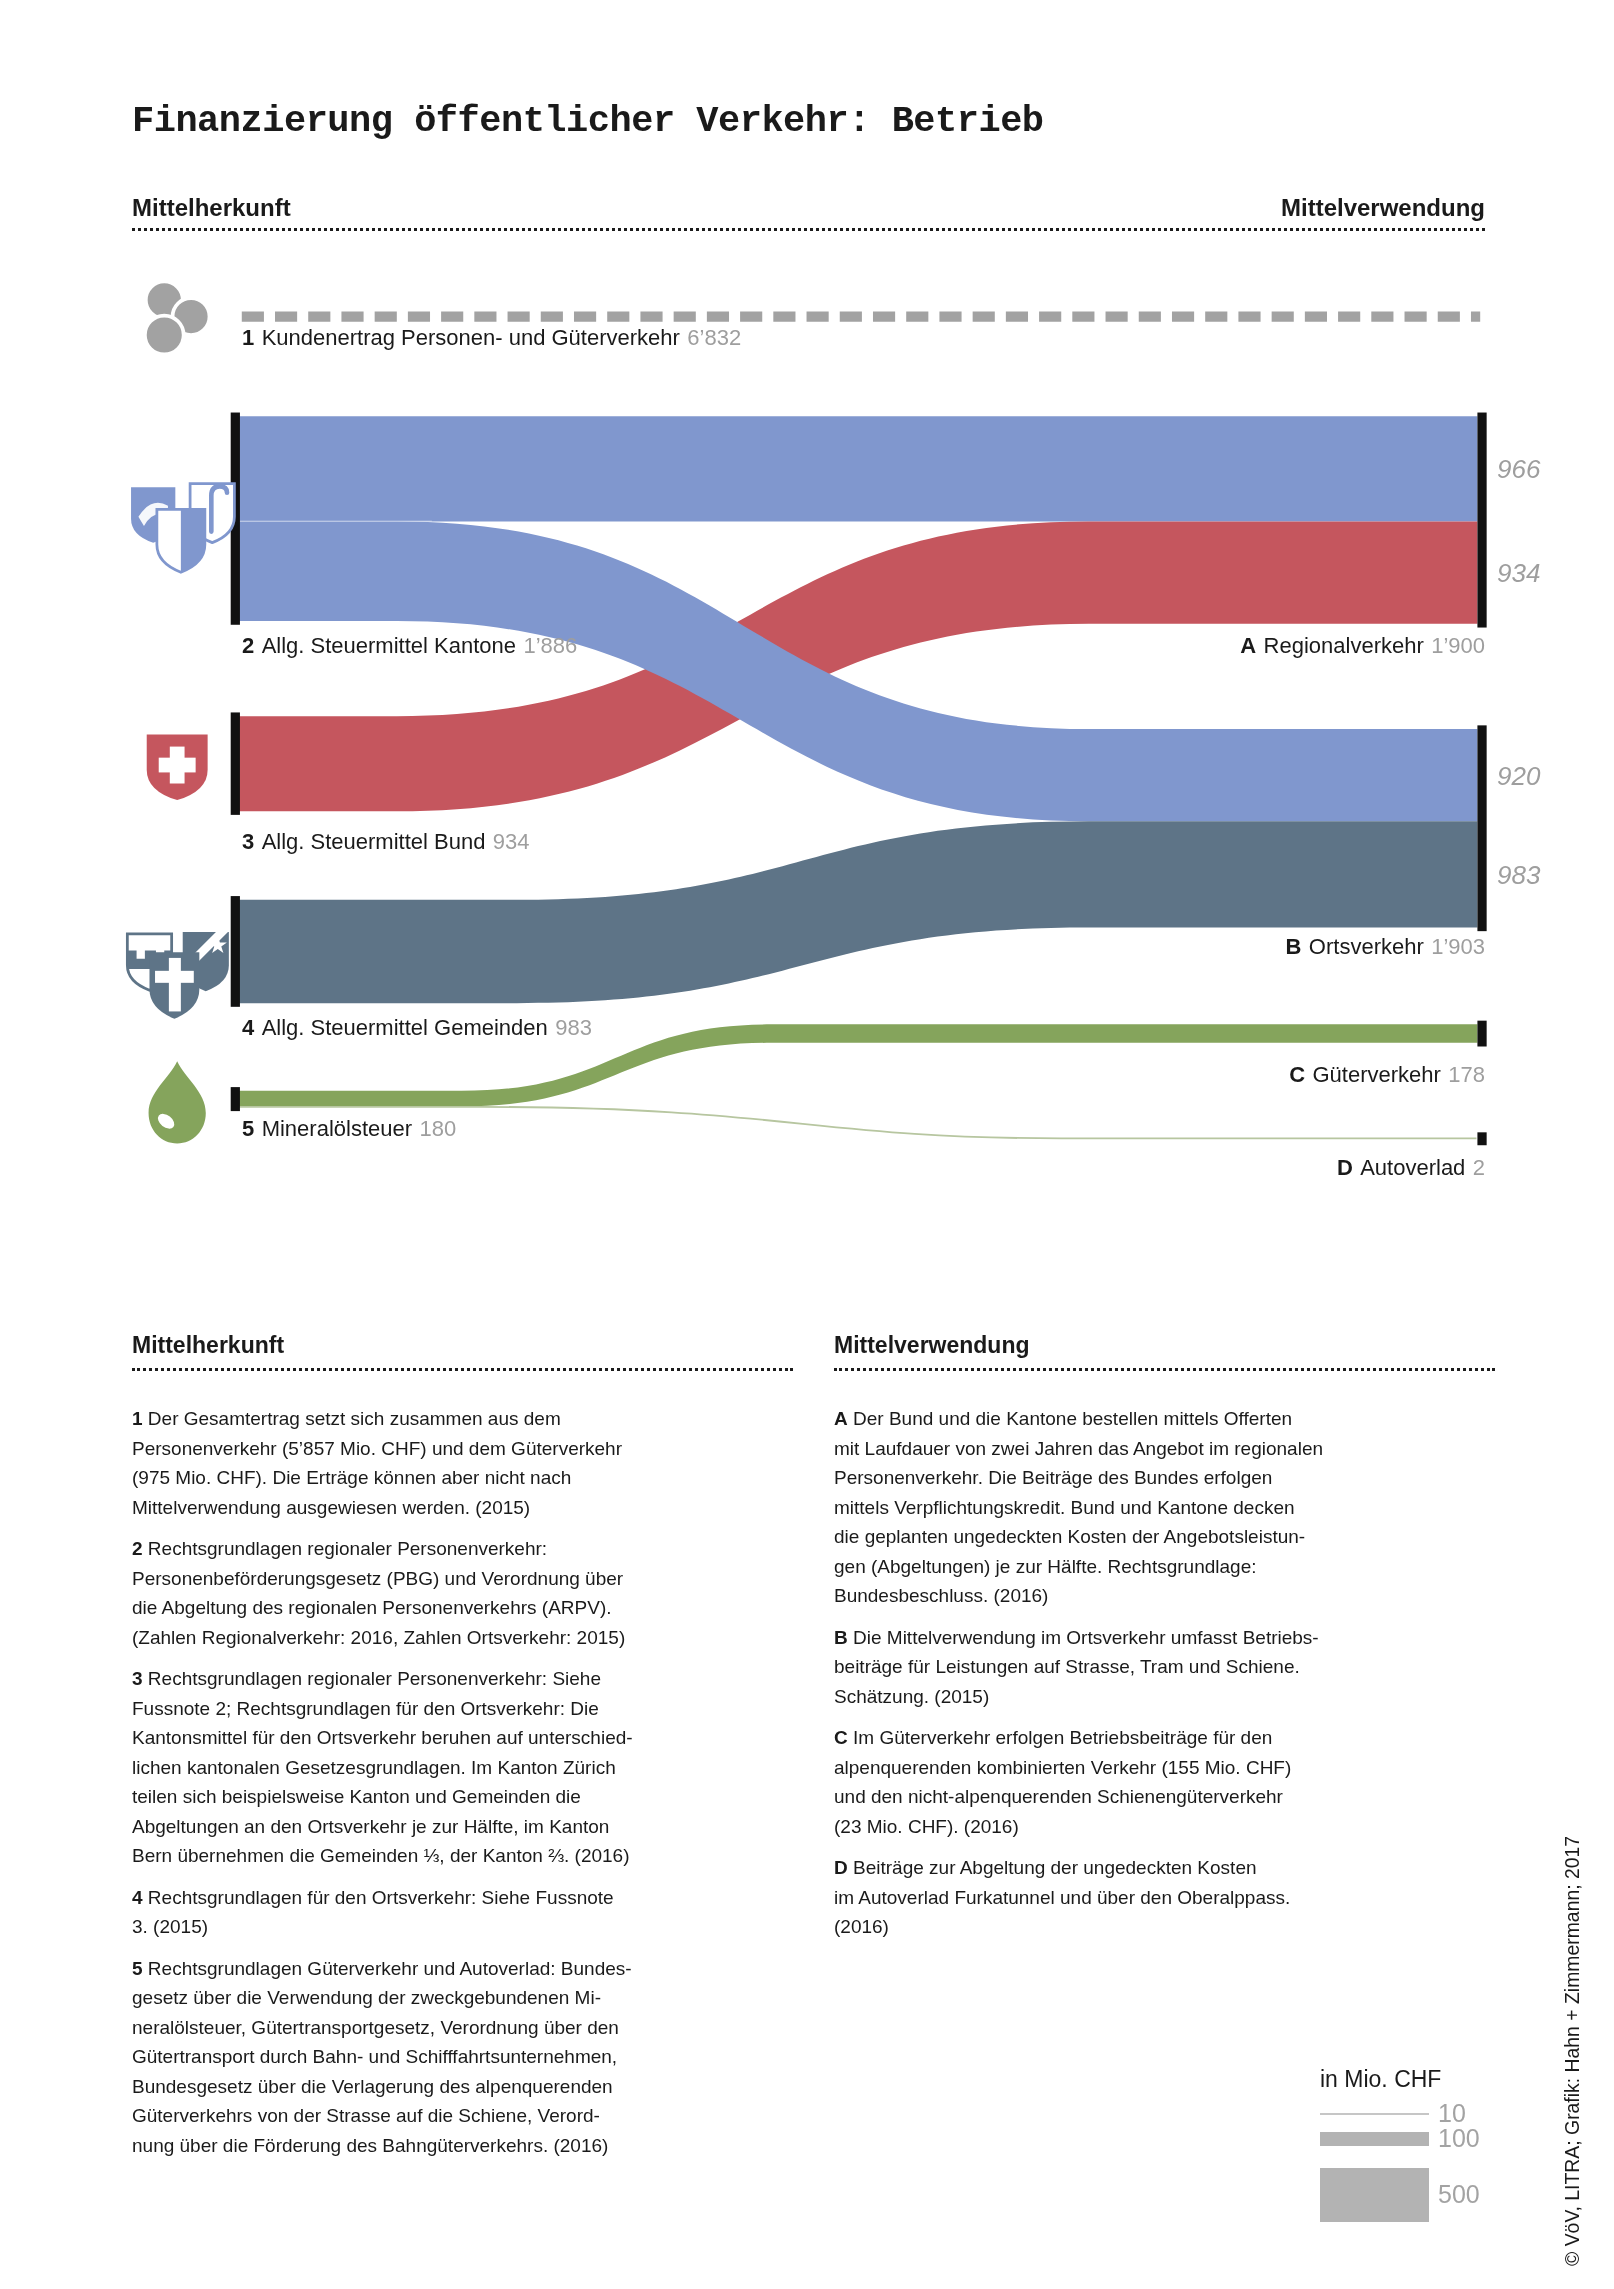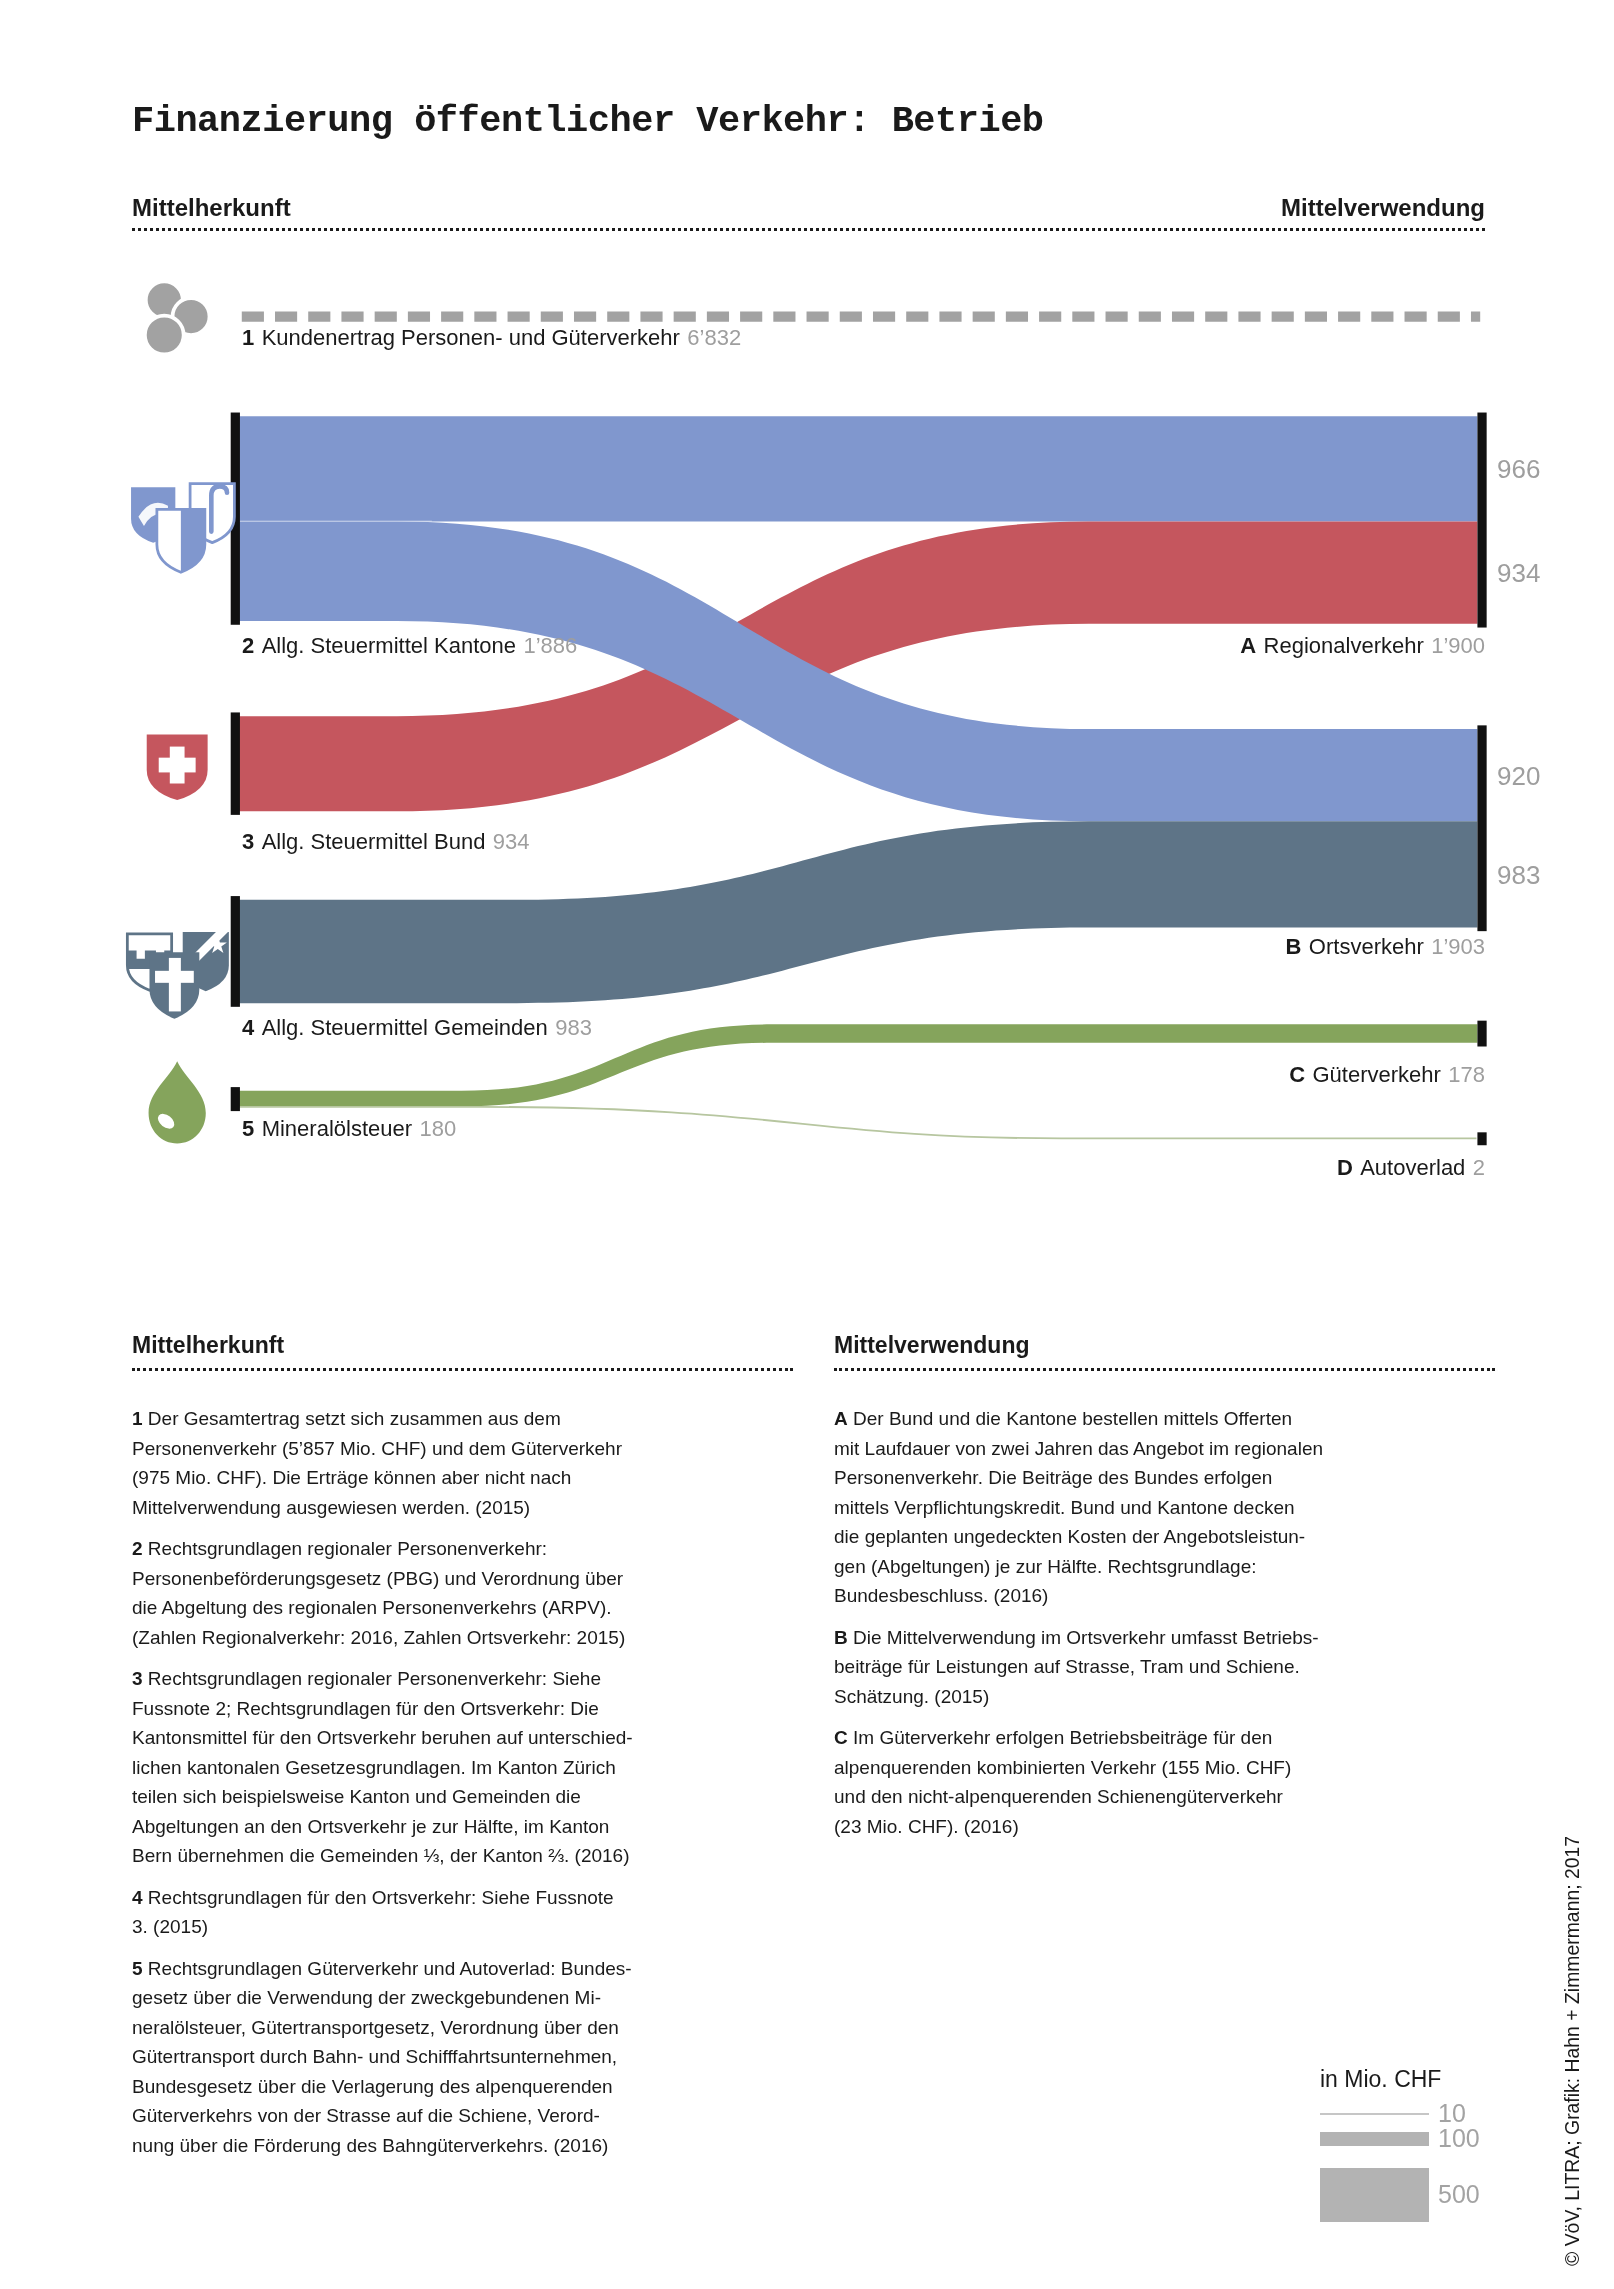--- a/index.html
+++ b/index.html
@@ -14,21 +14,21 @@
   .col-header.right{right:129px; text-align:right;}
   .dotline{height:0; border-top:3.7px dotted #1c1c1c;}
   .dotline.top{left:132px; top:228px; width:1353px;}
   svg.sankey{left:0; top:0;}
   .flow-label{font-size:22px; line-height:28px; white-space:nowrap;}
   .flow-label b{font-weight:bold;}
   .flow-label .lt{margin-left:7.4px;}
   .flow-label .val{margin-left:7.4px; color:#9e9e9e;}
   .src{left:242px;}
   .tgt{right:129px; text-align:right;}
-  .seg-val{left:1497px; font-size:26px; line-height:28px; color:#9e9e9e;}
+  .seg-val{left:1497px; font-size:26px; line-height:28px; color:#9e9e9e;font-style:italic;}
   
   .fncol{width:661px; top:1331px;}
   .fncol.left{left:132px;}
   .fncol.right{left:834px;}
   .fncol h3{margin:0; font-size:23px; line-height:28px; font-weight:bold;}
   .fn-dots{height:0; border-top:3.7px dotted #1c1c1c; margin:9.2px 0 0 0;}
   .note{margin:33px 0 0 0; font-size:19px; line-height:29.5px;}
   .note + .note{margin-top:12px;}
   .note b{font-weight:bold;}
   .note .nt{white-space:pre-line;}
@@ -187,20 +187,23 @@
 die geplanten ungedeckten Kosten der Angebotsleistun-
 gen (Abgeltungen) je zur Hälfte. Rechtsgrundlage:
 Bundesbeschluss. (2016)</span></p>
     <p class="note"><b>B</b> <span class="nt">Die Mittelverwendung im Ortsverkehr umfasst Betriebs-
 beiträge für Leistungen auf Strasse, Tram und Schiene.
 Schätzung. (2015)</span></p>
     <p class="note"><b>C</b> <span class="nt">Im Güterverkehr erfolgen Betriebsbeiträge für den
 alpenquerenden kombinierten Verkehr (155 Mio. CHF)
 und den nicht-alpenquerenden Schienengüterverkehr
 (23 Mio. CHF). (2016)</span></p>
+    <p class="note"><b>D</b> <span class="nt">Beiträge zur Abgeltung der ungedeckten Kosten
+im Autoverlad Furkatunnel und über den Oberalppass.
+(2016)</span></p>
   </div>
 
   <div class="abs legend">
     <div class="abs legend-title">in Mio. CHF</div>
     <div class="abs lg-swatch" style="top:47px; height:1.8px; background:#c6c6c6;"></div>
     <div class="abs lg-label" style="left:118px; top:33px;text-align:right;">10</div>
     <div class="abs lg-swatch" style="top:66px; height:14px; background:#b3b3b3;"></div>
     <div class="abs lg-label" style="left:118px; top:58px;">100</div>
     <div class="abs lg-swatch" style="top:102px; height:54px; background:#b3b3b3;"></div>
     <div class="abs lg-label" style="left:118px; top:114px;">500</div>

